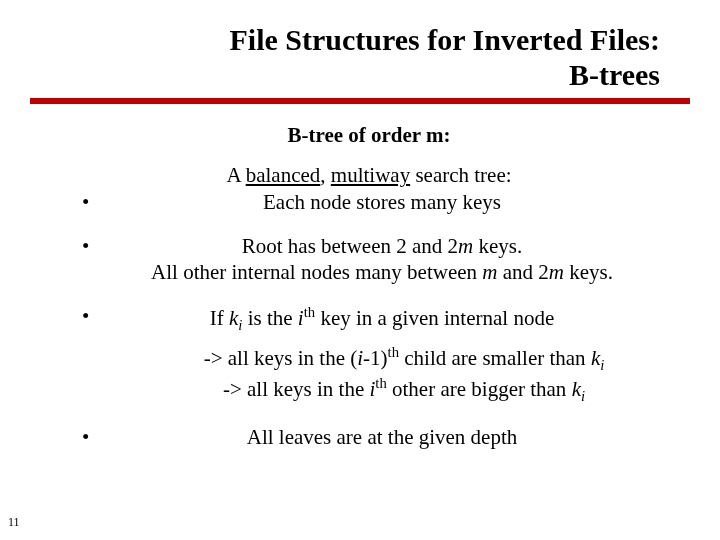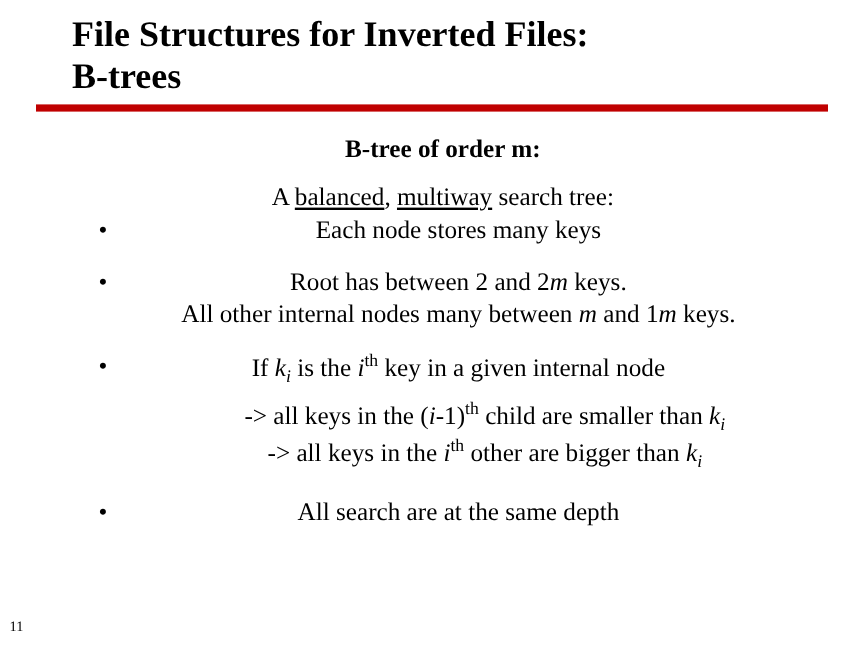--- a/index.html
+++ b/index.html
@@ -13,22 +13,22 @@
     overflow: hidden;
   }
   .slide {
     position: relative;
     width: 720px;
     height: 540px;
   }
   .title {
     font-size: 30px;
     font-weight: bold;
-    text-align: left;
-    padding: 12px 60px 0 60px;
+    text-align: right;
+    padding: 23px 60px 0 60px;
     line-height: 1.15;
   }
   .rule {
     height: 6px;
     background: #c00000;
     margin: 6px 30px 0 30px;
   }
   .content {
     padding: 18px 60px 0 78px;
     font-size: 21px;
@@ -93,32 +93,32 @@
     </div>
 
     <ul class="bullets">
 
       <li>
         <span>Each node stores many keys</span>
       </li>
 
       <li>
         <span>Root has between 2 and 2</span><span class="ital">m</span><span> keys.</span><br>
-        <span>All other internal nodes many between </span><span class="ital">m</span><span> and 1</span><span class="ital">m</span><span> keys.</span>
+        <span>All other internal nodes many between </span><span class="ital">m</span><span> and 2</span><span class="ital">m</span><span> keys.</span>
       </li>
 
       <li>
         <span>If </span><span class="ital">k</span><span class="sub">i</span><span> is the </span><span class="ital">i</span><span class="sup">th</span><span> key in a given internal node</span>
         <div class="subblock">
           <span>-&gt; all keys in the (</span><span class="ital">i</span><span>-1)</span><span class="sup">th</span><span> child are smaller than </span><span class="ital">k</span><span class="sub">i</span><br>
           <span>-&gt; all keys in the </span><span class="ital">i</span><span class="sup">th</span><span> other are bigger than </span><span class="ital">k</span><span class="sub">i</span>
         </div>
       </li>
 
       <li>
-        <span>All search are at the same depth</span>
+        <span>All leaves are at the given depth</span>
       </li>
 
     </ul>
   </div>
 
   <div class="pagenum">11</div>
 </div>
 
 </body></html>

